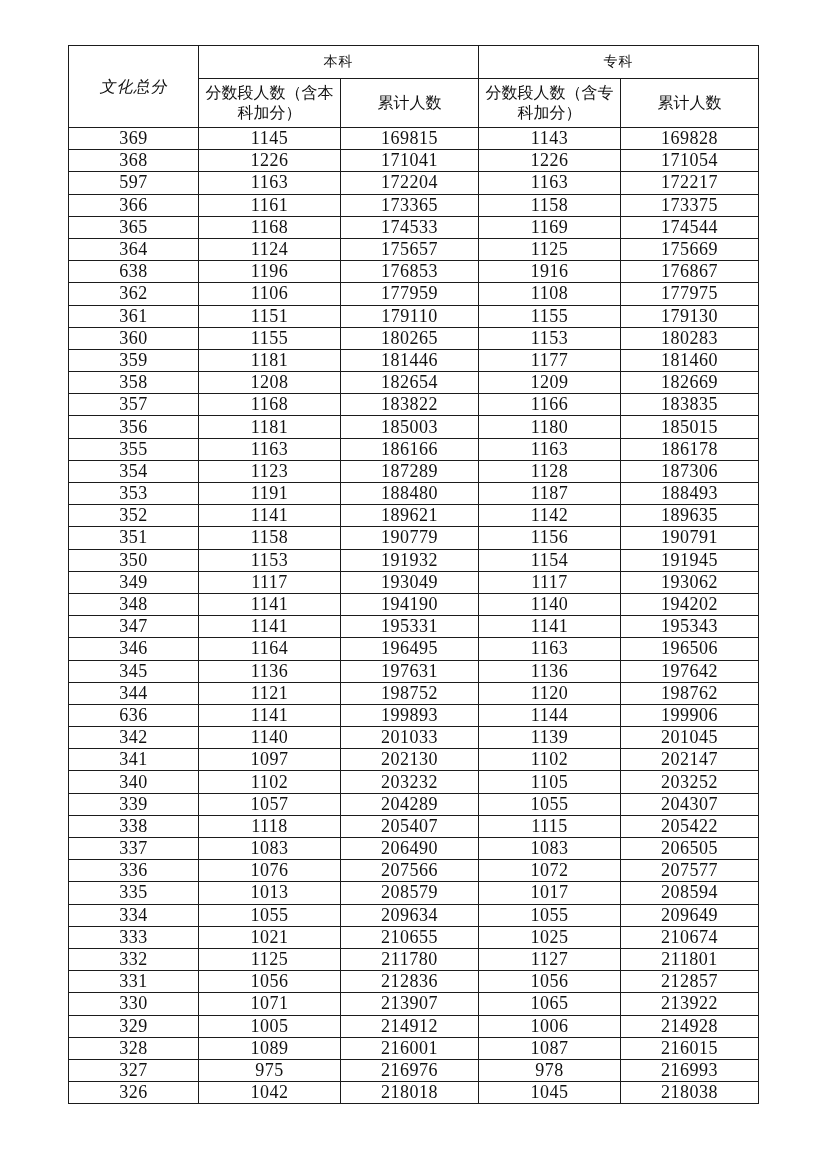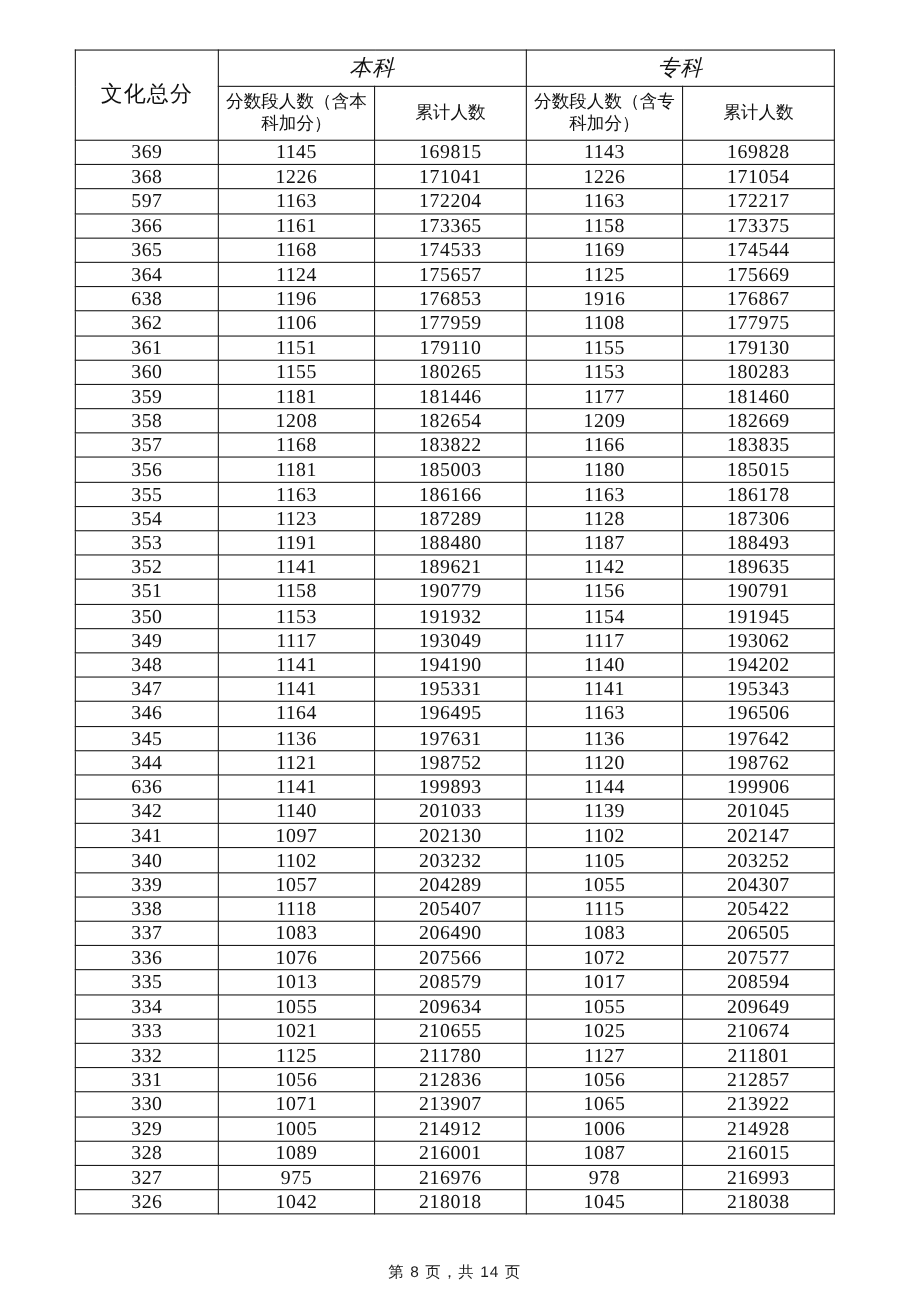--- a/index.html
+++ b/index.html
@@ -49,30 +49,30 @@
 
   
   col.c-score   { width: 130px; }
   col.c-bk-seg  { width: 142px; }
   col.c-bk-cum  { width: 138px; }
   col.c-zk-seg  { width: 142px; }
   col.c-zk-cum  { width: 138px; }
 
   th.group-head {
     height: 32px;
-    font-size: 20px;
+    font-size: 14px;
     letter-spacing: 1px;
     line-height: 1.2;
-    font-style: italic;
   }
 
   th.score-head {
-    font-size: 20px;
+    font-size: 16px;
     letter-spacing: 1px;
     line-height: 1.25;
+    font-style: italic;
   }
 
   th.sub-head {
     height: 48px;
     font-size: 16px;
     line-height: 1.22;
     padding: 2px 4px;
     letter-spacing: 0px;
   }
 
@@ -434,15 +434,14 @@
             <td class="cell">326</td>
             <td class="cell">1042</td>
             <td class="cell">218018</td>
             <td class="cell">1045</td>
             <td class="cell">218038</td>
           </tr>
         </tbody>
     </table>
   </div>
 
-  <div class="footer">第 8 页，共 14 页</div>
 
 </div>
 
 </body></html>

